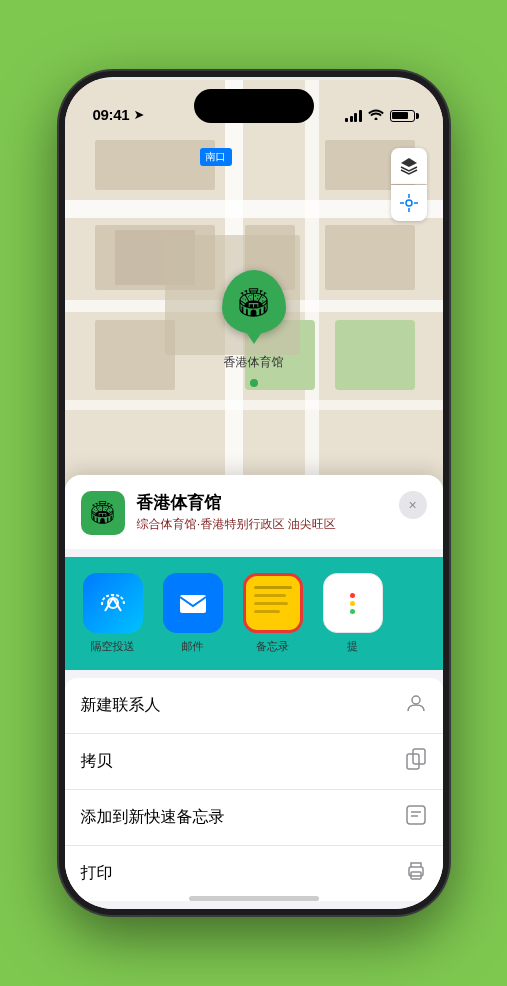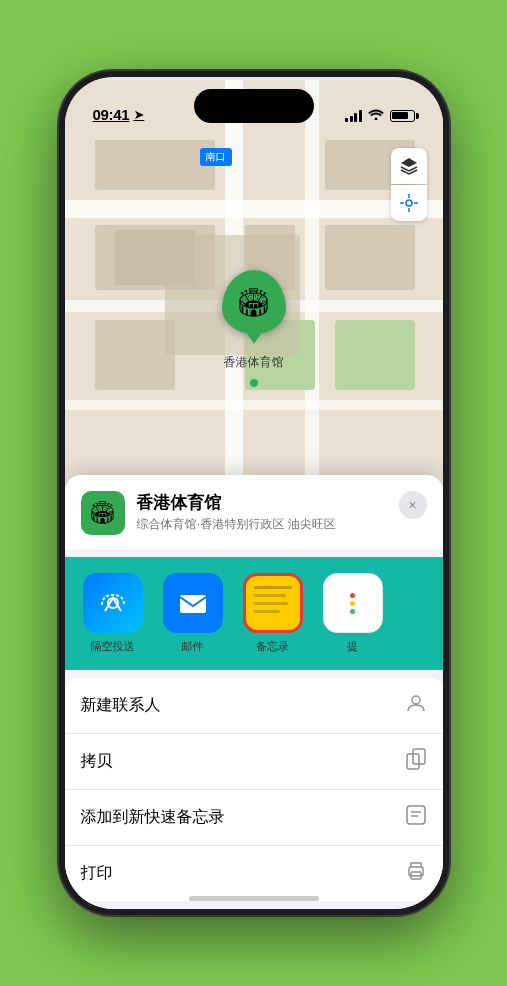--- a/index.html
+++ b/index.html
@@ -52,21 +52,20 @@
       position: absolute;
       top: 0;
       left: 0;
       right: 0;
       height: 54px;
       display: flex;
       align-items: flex-end;
       padding: 0 28px 8px;
       justify-content: space-between;
       z-index: 50;
-      text-decoration: underline;
     }
 
     .status-time {
       font-size: 15px;
       font-weight: 600;
       color: #000;
       letter-spacing: -0.3px;
     }
 
     .status-icons {
@@ -284,21 +283,21 @@
     }
 
     .venue-name {
       font-size: 17px;
       font-weight: 600;
       color: #000;
     }
 
     .venue-subtitle {
       font-size: 12px;
-      color: #737373;
+      color: #7f1d1d;
       margin-top: 2px;
     }
 
     .close-btn {
       width: 28px;
       height: 28px;
       background: #e5e5ea;
       border-radius: 50%;
       display: flex;
       align-items: center;

